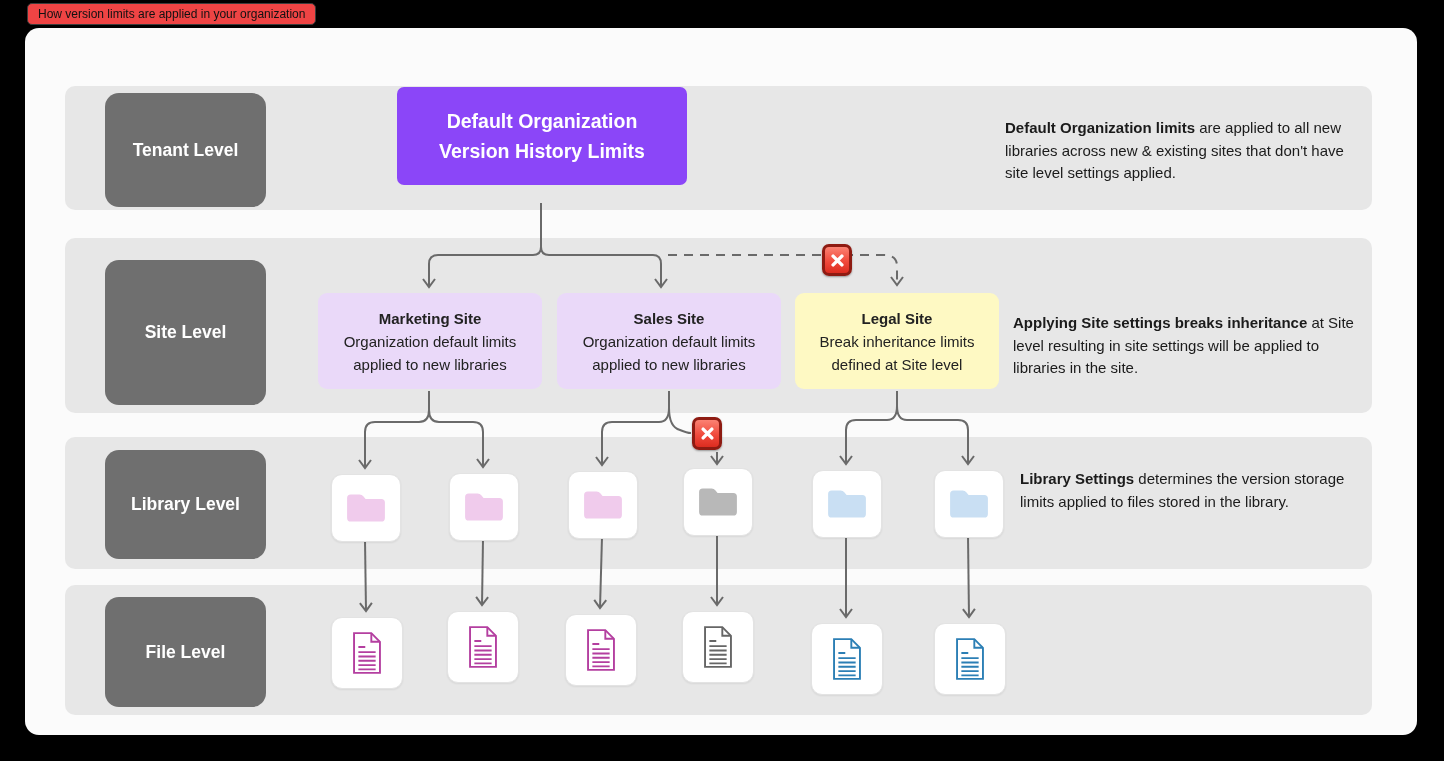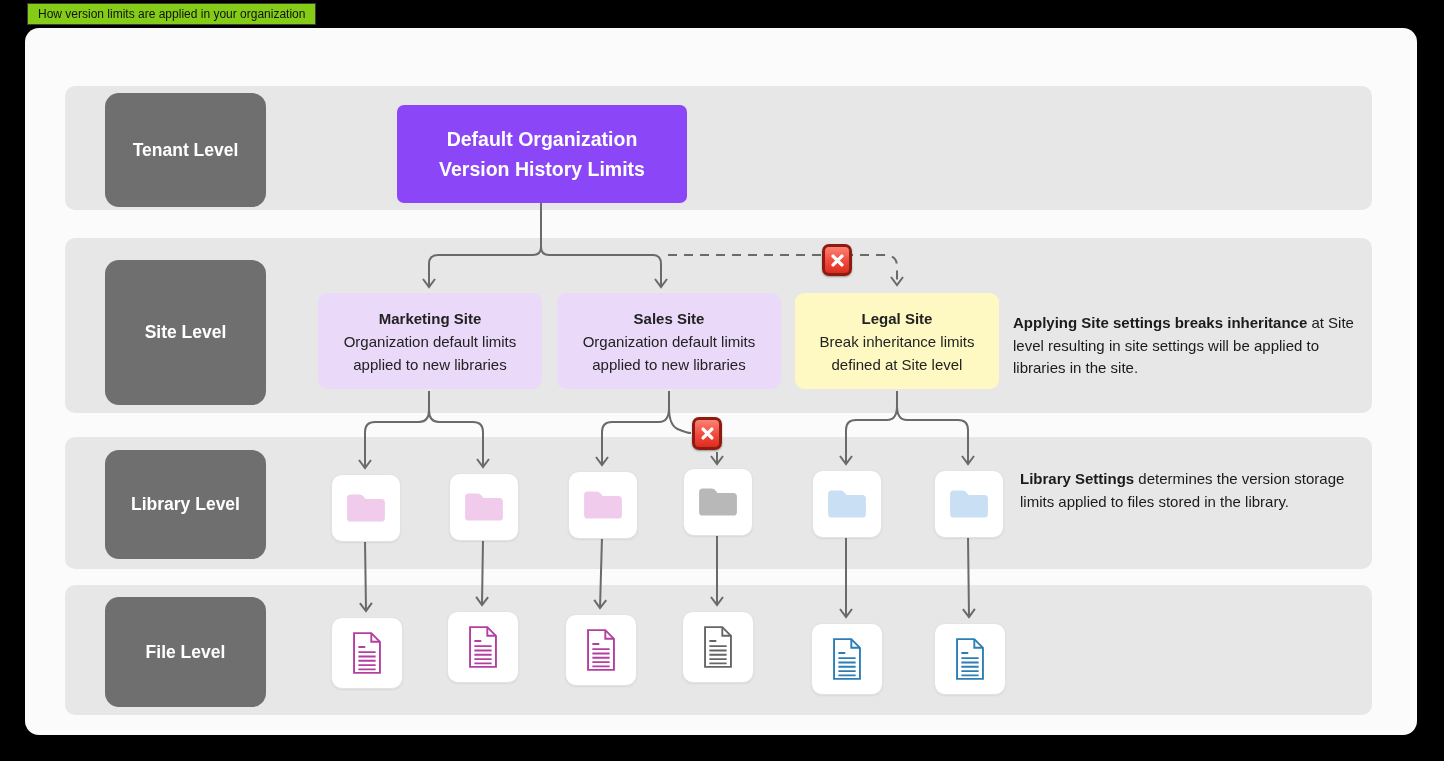--- a/index.html
+++ b/index.html
@@ -3,37 +3,37 @@
 <meta charset="utf-8">
 <style>
   html,body{margin:0;padding:0;background:#000;}
   #stage{
     position:relative;width:1444px;height:761px;background:#000;
     font-family:"Liberation Sans",sans-serif;overflow:hidden;
     -webkit-font-smoothing:antialiased;
   }
   .tab-pill{
     position:absolute;left:27px;top:3px;height:20px;display:flex;align-items:center;
-    background:#84cc16;border:1.5px solid #3c3c3c;border-radius:0;padding:0 10px;
+    background:#ef4444;border:1.5px solid #3c3c3c;border-radius:5px;padding:0 10px;
     font-size:12px;color:#111;white-space:nowrap;
   }
   .canvas{
     position:absolute;left:25px;top:28px;width:1392px;height:707px;
     background:#FBFBFB;border-radius:14px;
   }
   .band{
     position:absolute;left:65px;width:1307px;background:#E7E7E7;border-radius:10px;
   }
   .level-box{
     position:absolute;left:105px;width:161px;background:#6F6F6F;border-radius:14px;
     display:flex;align-items:center;justify-content:center;
     color:#fff;font-weight:700;font-size:17.5px;
   }
   .tenant-node{
-    position:absolute;left:397px;top:105px;width:290px;height:98px;border-radius:7px;
+    position:absolute;left:397px;top:87px;width:290px;height:98px;border-radius:7px;
     display:flex;flex-direction:column;align-items:center;justify-content:center;
     color:#fff;font-weight:700;font-size:19.5px;line-height:30px;text-align:center;
   }
   .site-node{
     position:absolute;top:293px;height:96px;border-radius:9px;
     display:flex;flex-direction:column;align-items:center;justify-content:center;
     color:#222;font-size:15px;line-height:23px;text-align:center;padding:0 8px;box-sizing:border-box;
   }
   .site-node .site-title{font-weight:700;}
   .annotation{
@@ -118,20 +118,23 @@
       <path d="M846,536 L846,617" marker-end="url(#ah)"></path>
       <path d="M968,536 L969,617" marker-end="url(#ah)"></path>
     </g>
   </svg>
 
   <div class="tenant-node" style="background:#8B46F8;">
     <span>Default Organization</span>
     <span>Version History Limits</span>
   </div>
 
+  <div class="annotation" style="left:1005px;top:117px;width:352px;">
+    <b>Default Organization limits</b><span> are applied to all new libraries across new &amp; existing sites that don't have site level settings applied.</span>
+  </div>
 
   <div class="site-node" style="left:318px;width:224px;background:#EAD9F9;">
     <span class="site-title">Marketing Site</span>
     <span>Organization default limits applied to new libraries</span>
   </div>
   <div class="site-node" style="left:557px;width:224px;background:#EAD9F9;">
     <span class="site-title">Sales Site</span>
     <span>Organization default limits applied to new libraries</span>
   </div>
   <div class="site-node" style="left:795px;width:204px;background:#fef9c3;">

